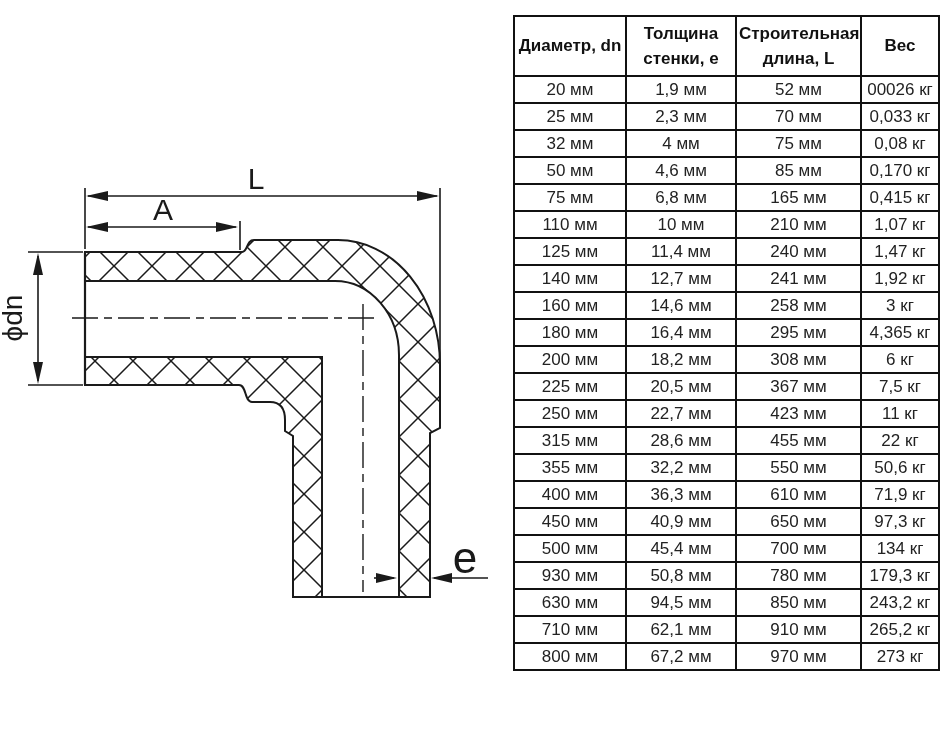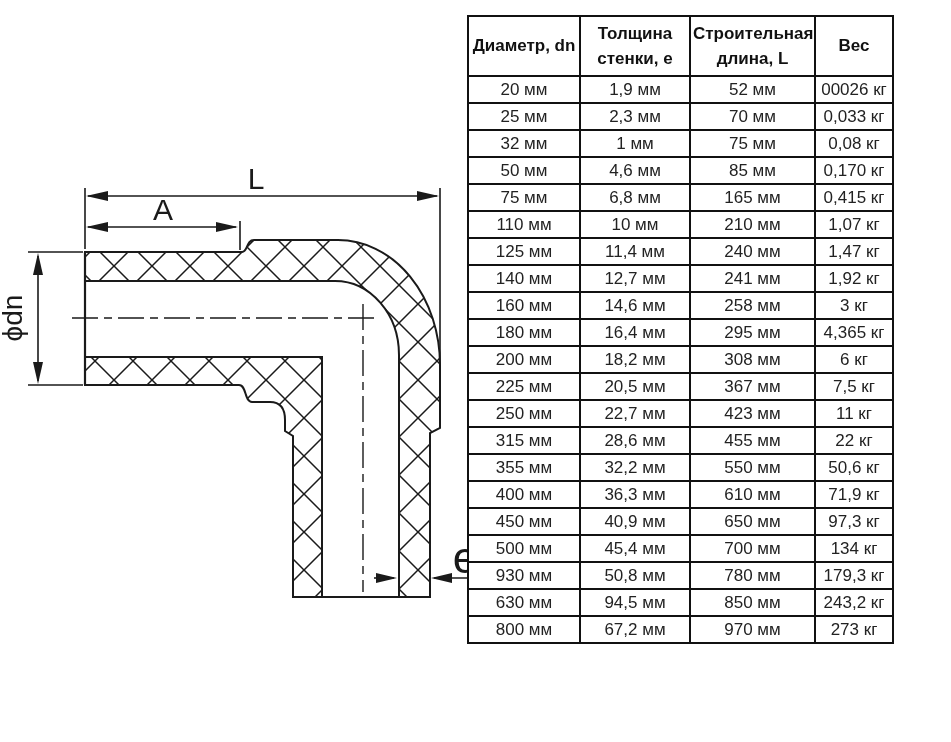--- a/index.html
+++ b/index.html
@@ -1,19 +1,19 @@
 <!DOCTYPE html>
 <html><head>
 <meta charset="utf-8">
 <style>
   html,body{margin:0;padding:0;background:#ffffff;}
   .stage{position:relative;width:951px;height:742px;background:#ffffff;overflow:hidden;
          font-family:"Liberation Sans",sans-serif;}
   .drawing{position:absolute;left:0;top:0;width:500px;height:742px;}
-  .spec-table{position:absolute;left:467px;top:15px;border-collapse:collapse;table-layout:fixed;
+  .spec-table{position:absolute;left:513px;top:15px;border-collapse:collapse;table-layout:fixed;
               width:425px;background:#ffffff;}
   .spec-table th,.spec-table td{border:2px solid #111111;text-align:center;vertical-align:middle;
               overflow:hidden;}
   .spec-table th{height:58px;font-size:17px;font-weight:bold;color:#111111;line-height:1.5;
               padding:0 2px;}
   .spec-table td{height:25px;font-size:17px;font-weight:normal;color:#222222;padding:0 1px;
               white-space:nowrap;}
   svg text{font-family:"Liberation Sans",sans-serif;fill:#1a1a1a;}
 </style>
 </head>
@@ -124,21 +124,21 @@
           <td>00026 кг</td>
         </tr>
         <tr>
           <td>25 мм</td>
           <td>2,3 мм</td>
           <td>70 мм</td>
           <td>0,033 кг</td>
         </tr>
         <tr>
           <td>32 мм</td>
-          <td>1 мм</td>
+          <td>4 мм</td>
           <td>75 мм</td>
           <td>0,08 кг</td>
         </tr>
         <tr>
           <td>50 мм</td>
           <td>4,6 мм</td>
           <td>85 мм</td>
           <td>0,170 кг</td>
         </tr>
         <tr>
@@ -231,20 +231,26 @@
           <td>780 мм</td>
           <td>179,3 кг</td>
         </tr>
         <tr>
           <td>630 мм</td>
           <td>94,5 мм</td>
           <td>850 мм</td>
           <td>243,2 кг</td>
         </tr>
         <tr>
+          <td>710 мм</td>
+          <td>62,1 мм</td>
+          <td>910 мм</td>
+          <td>265,2 кг</td>
+        </tr>
+        <tr>
           <td>800 мм</td>
           <td>67,2 мм</td>
           <td>970 мм</td>
           <td>273 кг</td>
         </tr>
       </tbody>
   </table>
 
 </div>
 

